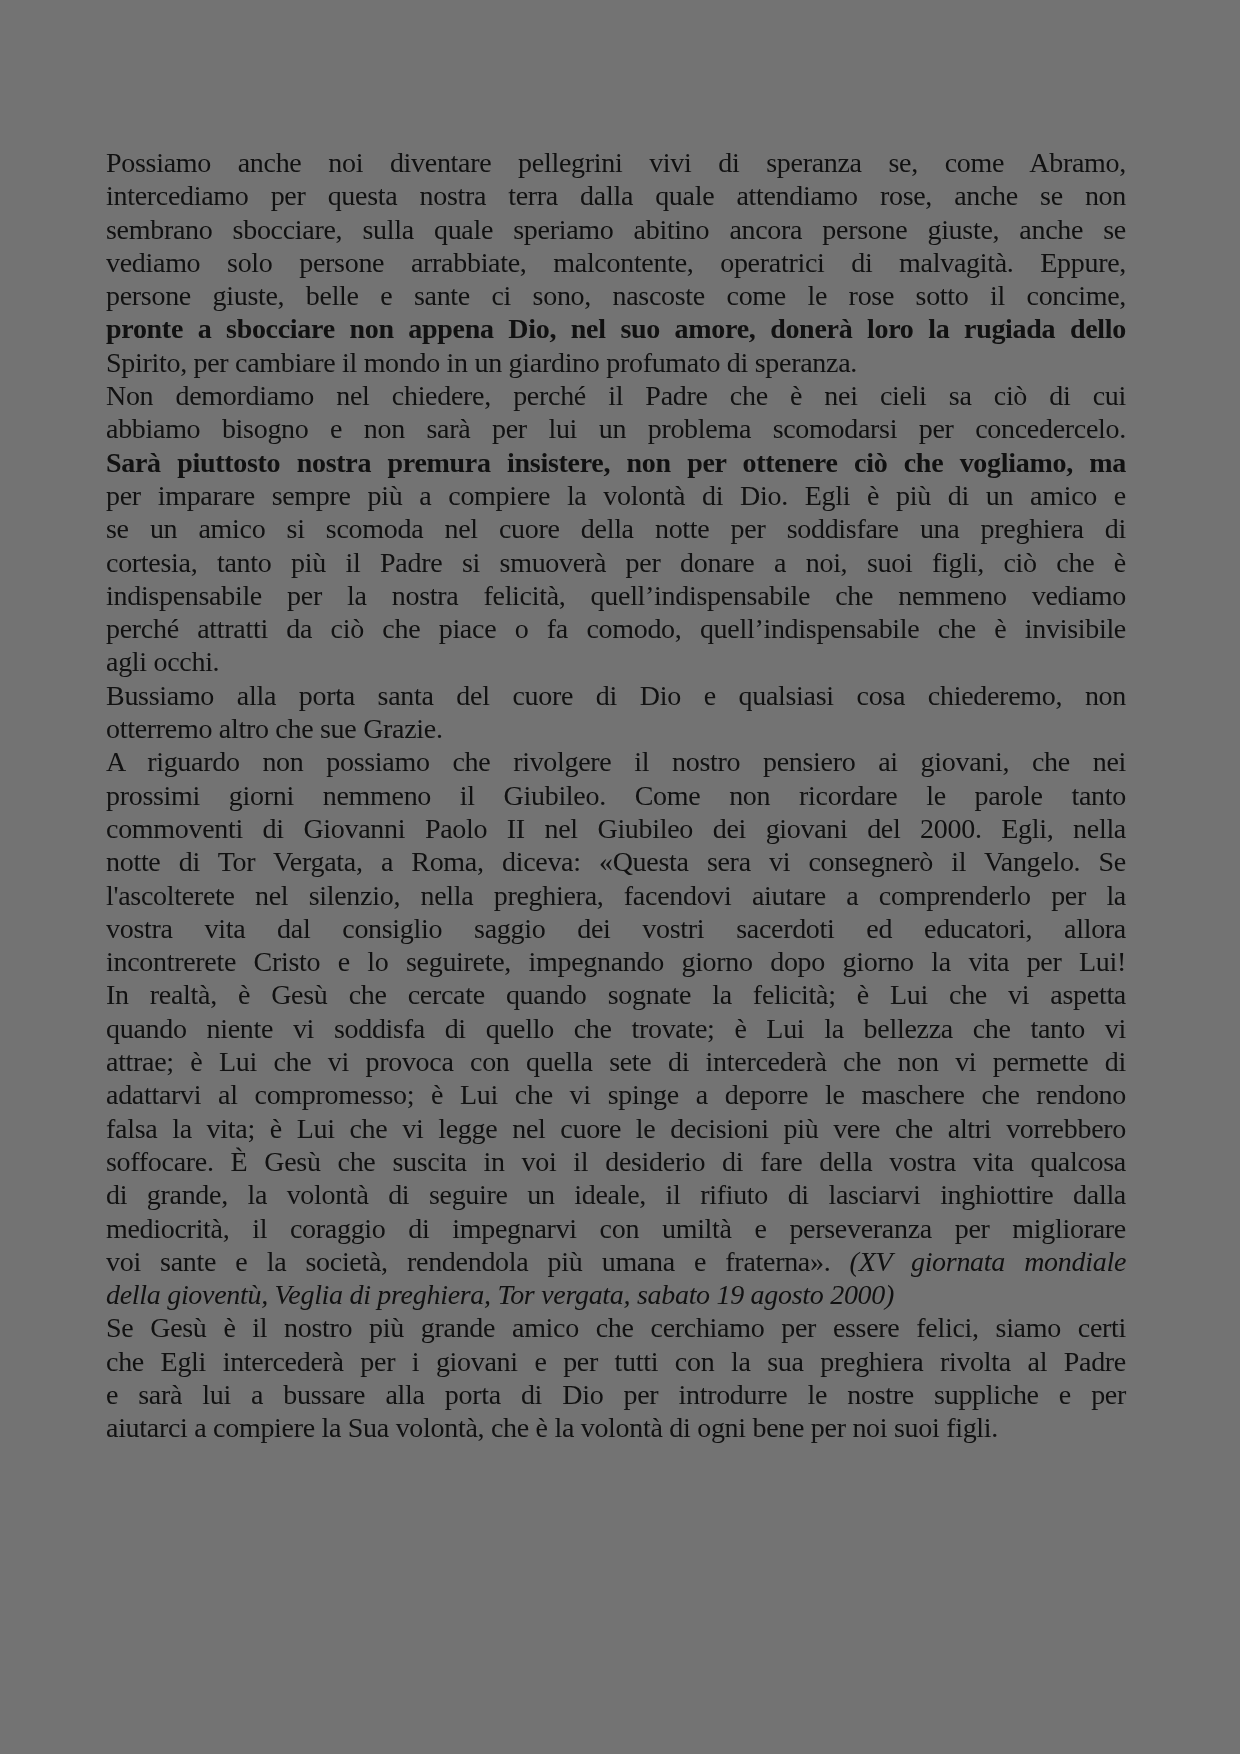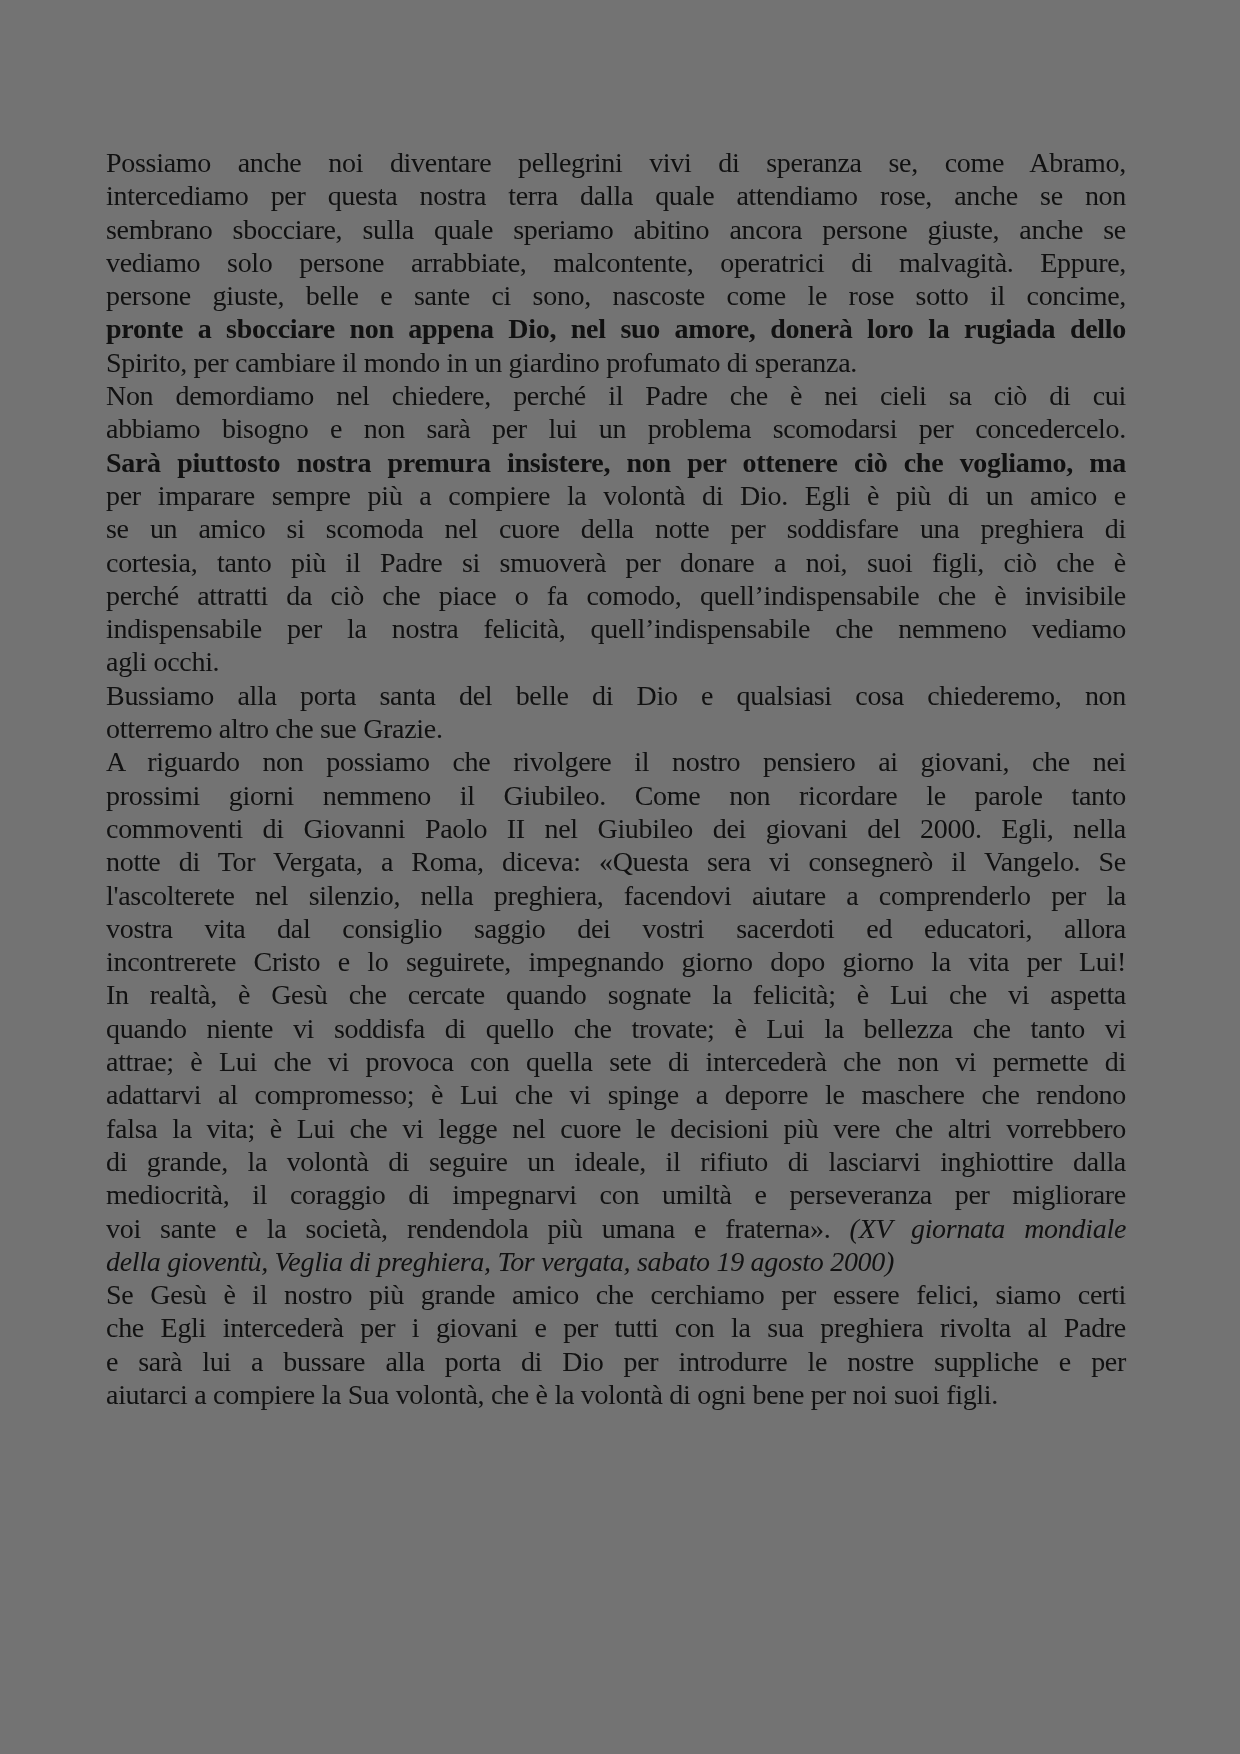--- a/index.html
+++ b/index.html
@@ -62,43 +62,44 @@
       <span class="line last" style="display: block; width: 1020px;">Spirito, per cambiare il mondo in un giardino profumato di speranza.</span>
     </div>
 
     <div>
       <span class="line" style="display: block; width: 1020px;">Non demordiamo nel chiedere, perché il Padre che è nei cieli sa ciò di cui</span>
       <span class="line" style="display: block; width: 1020px;">abbiamo bisogno e non sarà per lui un problema scomodarsi per concedercelo.</span>
       <span class="line" style="display: block; width: 1020px; font-weight: bold;">Sarà piuttosto nostra premura insistere, non per ottenere ciò che vogliamo, ma</span>
       <span class="line" style="display: block; width: 1020px;">per imparare sempre più a compiere la volontà di Dio. Egli è più di un amico e</span>
       <span class="line" style="display: block; width: 1020px;">se un amico si scomoda nel cuore della notte per soddisfare una preghiera di</span>
       <span class="line" style="display: block; width: 1020px;">cortesia, tanto più il Padre si smuoverà per donare a noi, suoi figli, ciò che è</span>
+      <span class="line" style="display: block; width: 1020px;">indispensabile per la nostra felicità, quell’indispensabile che nemmeno vediamo</span>
       <span class="line" style="display: block; width: 1020px;">perché attratti da ciò che piace o fa comodo, quell’indispensabile che è invisibile</span>
-      <span class="line" style="display: block; width: 1020px;">indispensabile per la nostra felicità, quell’indispensabile che nemmeno vediamo</span>
       <span class="line last" style="display: block; width: 1020px;">agli occhi.</span>
     </div>
 
     <div>
-      <span class="line" style="display: block; width: 1020px;">Bussiamo alla porta santa del belle di Dio e qualsiasi cosa chiederemo, non</span>
+      <span class="line" style="display: block; width: 1020px;">Bussiamo alla porta santa del cuore di Dio e qualsiasi cosa chiederemo, non</span>
       <span class="line last" style="display: block; width: 1020px;">otterremo altro che sue Grazie.</span>
     </div>
 
     <div>
       <span class="line" style="display: block; width: 1020px;">A riguardo non possiamo che rivolgere il nostro pensiero ai giovani, che nei</span>
       <span class="line" style="display: block; width: 1020px;">prossimi giorni nemmeno il Giubileo. Come non ricordare le parole tanto</span>
       <span class="line" style="display: block; width: 1020px;">commoventi di Giovanni Paolo II nel Giubileo dei giovani del 2000. Egli, nella</span>
       <span class="line" style="display: block; width: 1020px;">notte di Tor Vergata, a Roma, diceva: «Questa sera vi consegnerò il Vangelo. Se</span>
       <span class="line" style="display: block; width: 1020px;">l'ascolterete nel silenzio, nella preghiera, facendovi aiutare a comprenderlo per la</span>
       <span class="line" style="display: block; width: 1020px;">vostra vita dal consiglio saggio dei vostri sacerdoti ed educatori, allora</span>
       <span class="line" style="display: block; width: 1020px;">incontrerete Cristo e lo seguirete, impegnando giorno dopo giorno la vita per Lui!</span>
       <span class="line" style="display: block; width: 1020px;">In realtà, è Gesù che cercate quando sognate la felicità; è Lui che vi aspetta</span>
       <span class="line" style="display: block; width: 1020px;">quando niente vi soddisfa di quello che trovate; è Lui la bellezza che tanto vi</span>
       <span class="line" style="display: block; width: 1020px;">attrae; è Lui che vi provoca con quella sete di intercederà che non vi permette di</span>
       <span class="line" style="display: block; width: 1020px;">adattarvi al compromesso; è Lui che vi spinge a deporre le maschere che rendono</span>
       <span class="line" style="display: block; width: 1020px;">falsa la vita; è Lui che vi legge nel cuore le decisioni più vere che altri vorrebbero</span>
+      <span class="line" style="display: block; width: 1020px;">soffocare. È Gesù che suscita in voi il desiderio di fare della vostra vita qualcosa</span>
       <span class="line" style="display: block; width: 1020px;">di grande, la volontà di seguire un ideale, il rifiuto di lasciarvi inghiottire dalla</span>
       <span class="line" style="display: block; width: 1020px;">mediocrità, il coraggio di impegnarvi con umiltà e perseveranza per migliorare</span>
       <span class="line" style="display: block; width: 1020px;"><span>voi sante e la società, rendendola più umana e fraterna».</span> <span class="it">(XV giornata mondiale</span></span>
       <span class="line last it" style="display: block; width: 1020px;">della gioventù, Veglia di preghiera, Tor vergata, sabato 19 agosto 2000)</span>
     </div>
 
     <div>
       <span class="line" style="display: block; width: 1020px;">Se Gesù è il nostro più grande amico che cerchiamo per essere felici, siamo certi</span>
       <span class="line" style="display: block; width: 1020px;">che Egli intercederà per i giovani e per tutti con la sua preghiera rivolta al Padre</span>
       <span class="line" style="display: block; width: 1020px;">e sarà lui a bussare alla porta di Dio per introdurre le nostre suppliche e per</span>

